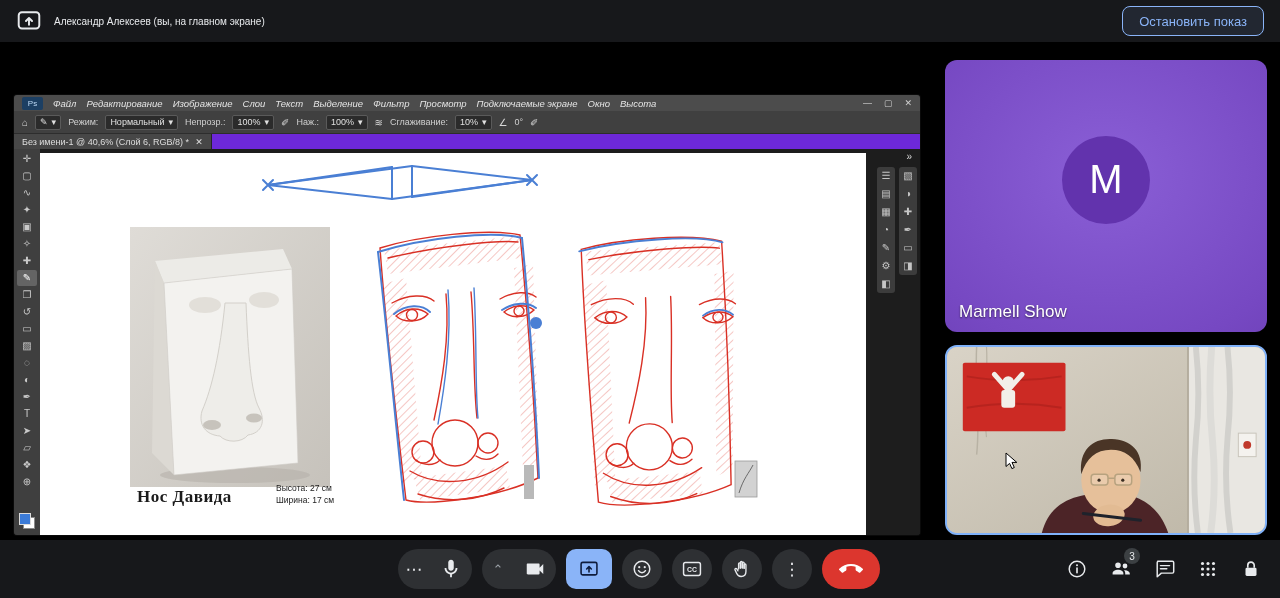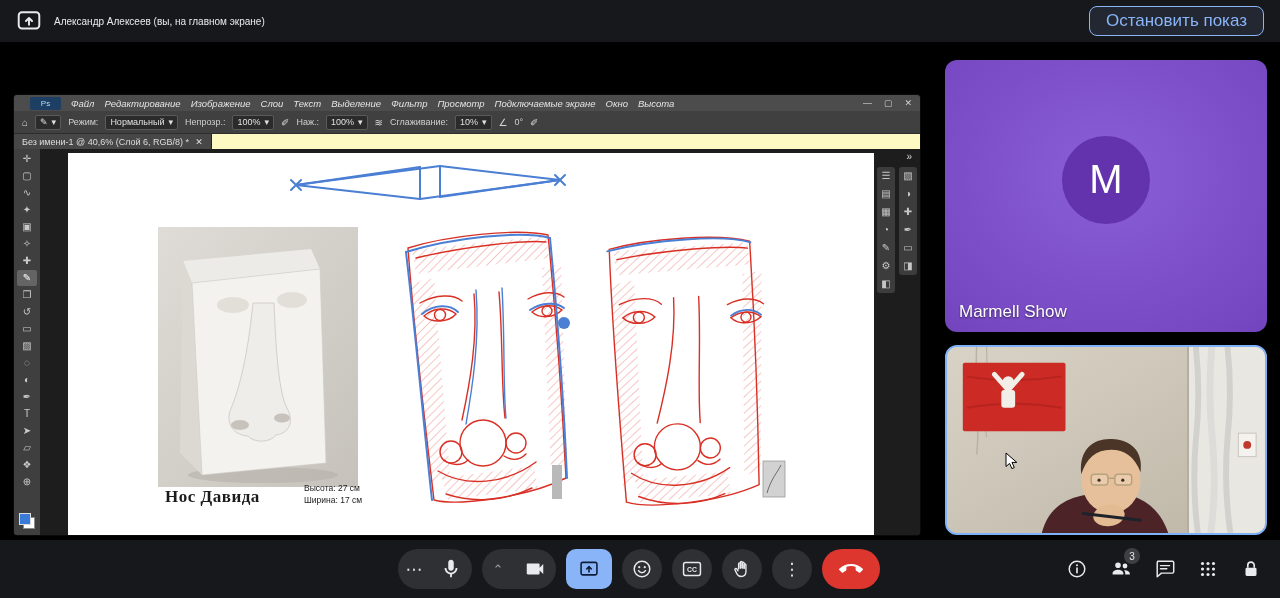--- a/index.html
+++ b/index.html
@@ -6,52 +6,52 @@
   .app{position:relative;width:1280px;height:598px;background:#000;overflow:hidden;
        font-family:"Liberation Sans",sans-serif;color:#e8eaed;}
 
   
   .topbar{position:absolute;top:0;left:0;right:0;height:42px;background:#17181b;
           display:flex;align-items:center;padding:0 16px;box-sizing:border-box;gap:12px;z-index:5;}
   .share-ic{flex:0 0 auto;display:flex;}
   .presenter{font-size:10px;color:#e8eaed;white-space:nowrap;}
   .topbar .spacer{flex:1;}
   .stop-btn{background:rgba(138,180,248,0.10);border:1px solid #8ab4f8;color:#8ab4f8;
-            border-radius:8px;height:30px;padding:0 16px;font-size:17px;display:flex;
+            border-radius:8px;height:30px;padding:0 16px;font-size:13px;display:flex;
             align-items:center;cursor:pointer;font-family:"Liberation Sans",sans-serif;}
 
   
   .stage{position:absolute;left:0;top:42px;width:936px;height:498px;background:#000;}
   .ps-window{position:absolute;left:14px;top:53px;width:906px;height:440px;background:#1d1d1d;
              border-radius:3px;overflow:hidden;box-shadow:0 0 0 1px #0a0a0a;}
   .ps-menubar{height:16px;background:#4c4c4c;display:flex;align-items:center;gap:10px;
               padding:0 8px;font-size:9.5px;color:#e4e4e4;white-space:nowrap;}
-  .ps-logo{width:31px;height:13px;background:#1c3f63;color:#bcd8f5;font-size:8px;border-radius:2px;
-           display:flex;align-items:center;justify-content:center;flex:0 0 auto;margin-left:8px;}
+  .ps-logo{width:21px;height:13px;background:#1c3f63;color:#bcd8f5;font-size:8px;border-radius:2px;
+           display:flex;align-items:center;justify-content:center;flex:0 0 auto;}
   .ps-menubar .menu-item{cursor:default;font-style:italic;}
   .win-ctl{margin-left:auto;display:flex;gap:12px;font-size:9px;color:#cfcfcf;}
   .ps-options{height:22px;background:#404040;border-bottom:1px solid #2d2d2d;display:flex;
               align-items:center;gap:7px;padding:0 8px;font-size:9px;color:#cfcfcf;white-space:nowrap;}
   .chip{background:#2b2b2b;border:1px solid #5a5a5a;border-radius:2px;padding:0 4px;height:13px;
         line-height:13px;display:inline-flex;gap:4px;align-items:center;color:#e0e0e0;}
   .opt-ic{color:#d8d8d8;font-size:10px;}
-  .ps-tabbar{height:16px;background:#fef9c3;display:flex;align-items:stretch;}
+  .ps-tabbar{height:16px;background:#6d28d9;display:flex;align-items:stretch;}
   .ps-tab{background:#474747;color:#dedede;font-size:9px;display:flex;align-items:center;gap:6px;
           padding:0 8px;border-right:1px solid #262626;white-space:nowrap;}
   .ps-body{position:absolute;left:0;top:54px;right:0;bottom:0;background:#1d1d1d;}
   .ps-tools{position:absolute;left:0;top:0;bottom:0;width:26px;background:#3f3f3f;display:flex;
             flex-direction:column;align-items:center;padding-top:2px;gap:1px;box-sizing:border-box;}
   .tool{width:20px;height:16px;line-height:16px;text-align:center;font-size:10px;color:#c9c9c9;
         cursor:pointer;border-radius:2px;}
   .tool.active{background:#646464;color:#fff;}
   .swatches{margin-top:auto;margin-bottom:6px;position:relative;width:16px;height:16px;}
   .swatch-bg{position:absolute;right:0;bottom:0;width:10px;height:10px;background:#fff;border:1px solid #8a8a8a;}
   .swatch-fg{position:absolute;left:0;top:0;width:10px;height:10px;background:#3b7bd8;border:1px solid #dcdcdc;}
   .ps-canvas-area{position:absolute;left:26px;top:0;width:826px;bottom:0;background:#1d1d1d;}
-  .ps-doc{position:absolute;left:0;top:4px;width:826px;bottom:0;background:#fff;margin-left:28px;}
+  .ps-doc{position:absolute;left:0;top:4px;width:826px;bottom:0;background:#fff;}
   .ps-doc svg{display:block;width:826px;height:382px;}
   .ps-scroll{position:absolute;left:852px;top:0;bottom:0;width:8px;background:#272727;}
   .ps-scroll .thumb{position:absolute;left:1px;top:8px;width:6px;height:210px;background:#5f5f5f;border-radius:3px;}
   .ps-panels{position:absolute;right:0;top:0;bottom:0;width:46px;background:#1d1d1d;display:flex;
              gap:4px;padding:18px 3px 0;box-sizing:border-box;align-items:flex-start;}
   .panel-col{width:18px;background:#3c3c3c;border-radius:3px;display:flex;flex-direction:column;
              align-items:center;padding:3px 0;gap:6px;}
   .panel-col span{font-size:10px;color:#c6c6c6;line-height:12px;cursor:pointer;}
   .panels-collapse{position:absolute;right:8px;top:2px;font-size:10px;color:#dadada;cursor:pointer;}
 

